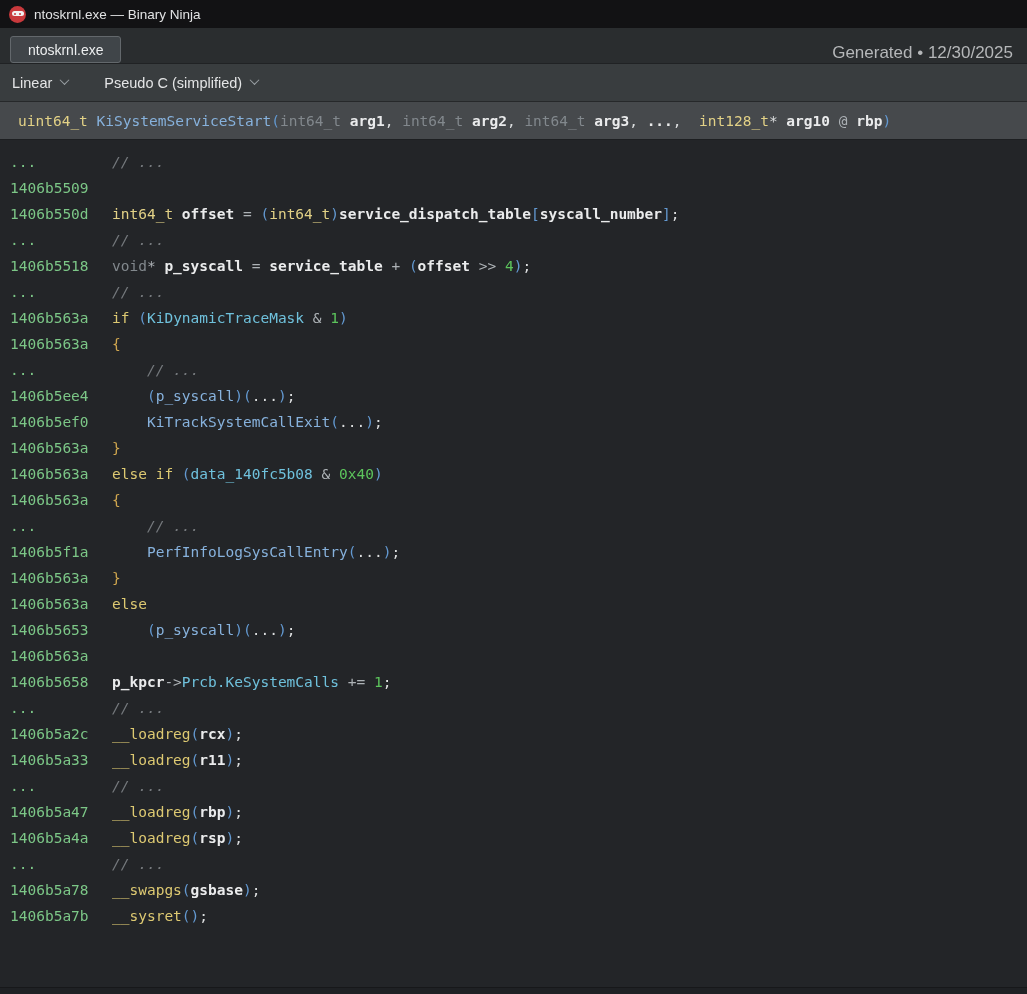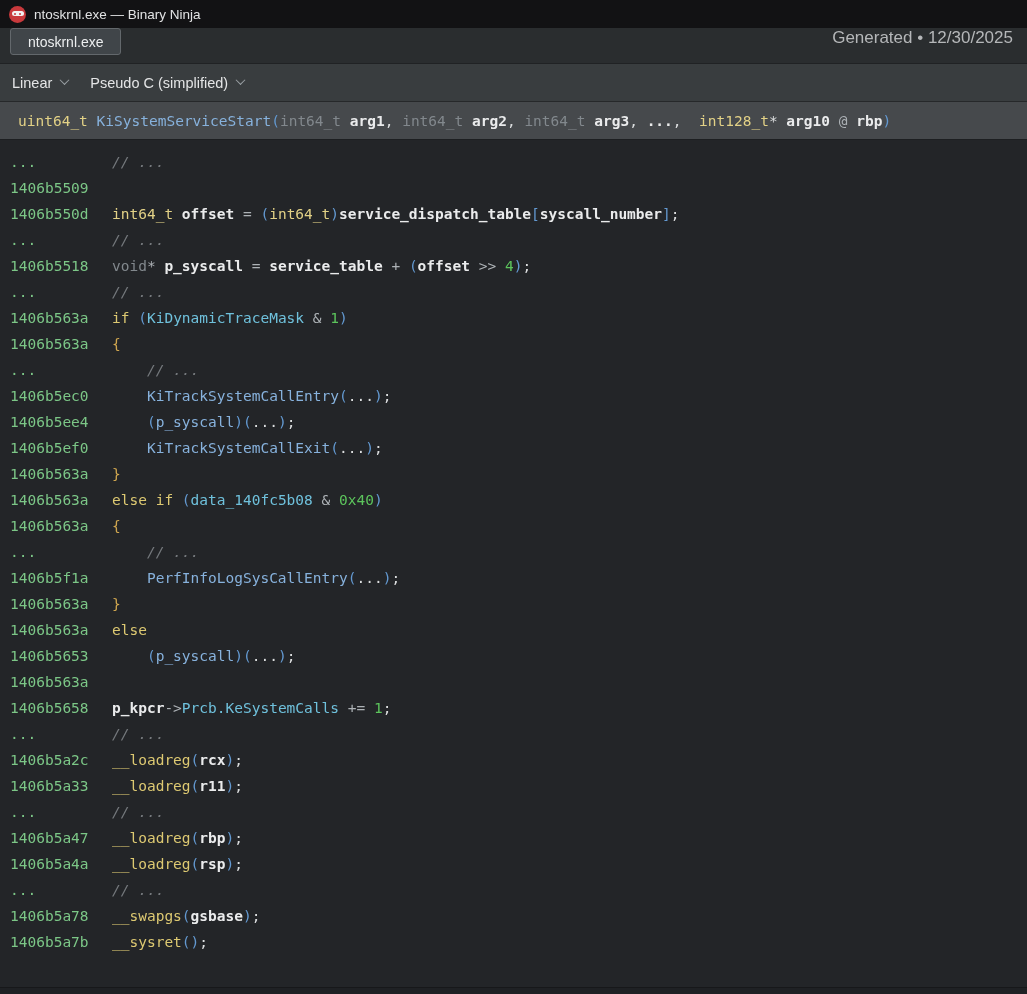--- a/index.html
+++ b/index.html
@@ -31,41 +31,41 @@
     position: absolute; top: 7px; width: 2px; height: 2px;
     border-radius: 50%; background: var(--logo_red);
   }
   .bn-logo .eye.l { left: 5px; } .bn-logo .eye.r { left: 10px; }
   .titlebar .wtitle { color: var(--text_ui); font-size: 13.5px; }
 
   
   .tabbar {
     height: 36px; flex: 0 0 36px;
     background: var(--bg_tabbar);
-    display: flex; align-items: flex-start;
+    display: flex; align-items: flex-end;
     padding: 0 14px 0 10px;
     border-bottom: 1px solid #202224;
   }
   .tab {
     height: 27px; padding: 0 17px;
     background: var(--bg_tab);
     border: 1px solid var(--border_tab);
     border-radius: 3px;
     display: flex; align-items: center;
     color: #eceeef; font-size: 14px;
   }
   .tab-spacer { flex: 1; }
   .generated { color: var(--text_muted); font-size: 17px; }
 
   
   .toolbar {
     height: 38px; flex: 0 0 38px;
     background: var(--bg_toolbar);
     display: flex; align-items: center;
-    padding-left: 12px; gap: 22px;
+    padding-left: 12px; gap: 36px;
     border-bottom: 1px solid #26282a;
   }
   .dropdown {
     display: flex; align-items: center; gap: 9px;
     color: #e4e5e6; font-size: 14.5px; cursor: default;
   }
   .chevron {
     width: 7px; height: 7px;
     border-right: 1.7px solid #9aa0a4;
     border-bottom: 1.7px solid #9aa0a4;
@@ -187,24 +187,20 @@
       </div>
       <div class="code-line">
         <span class="t-addr gutter">1406b563a</span>
         <span class="code-text"><span class="t-brc">{</span></span>
       </div>
       <div class="code-line">
         <span class="t-addr gutter">...</span>
         <span class="code-text">    <span class="t-cmt">// ...</span></span>
       </div>
       <div class="code-line">
-        <span class="t-addr gutter">1406b5ec0</span>
-        <span class="code-text">    <span class="t-call">KiTrackSystemCallEntry</span><span class="t-par">(</span><span class="t-pln">...</span><span class="t-par">)</span><span class="t-pln">;</span></span>
-      </div>
-      <div class="code-line">
         <span class="t-addr gutter">1406b5ee4</span>
         <span class="code-text">    <span class="t-par">(</span><span class="t-call">p_syscall</span><span class="t-par">)(</span><span class="t-pln">...</span><span class="t-par">)</span><span class="t-pln">;</span></span>
       </div>
       <div class="code-line">
         <span class="t-addr gutter">1406b5ef0</span>
         <span class="code-text">    <span class="t-call">KiTrackSystemCallExit</span><span class="t-par">(</span><span class="t-pln">...</span><span class="t-par">)</span><span class="t-pln">;</span></span>
       </div>
       <div class="code-line">
         <span class="t-addr gutter">1406b563a</span>
         <span class="code-text"><span class="t-brc">}</span></span>

